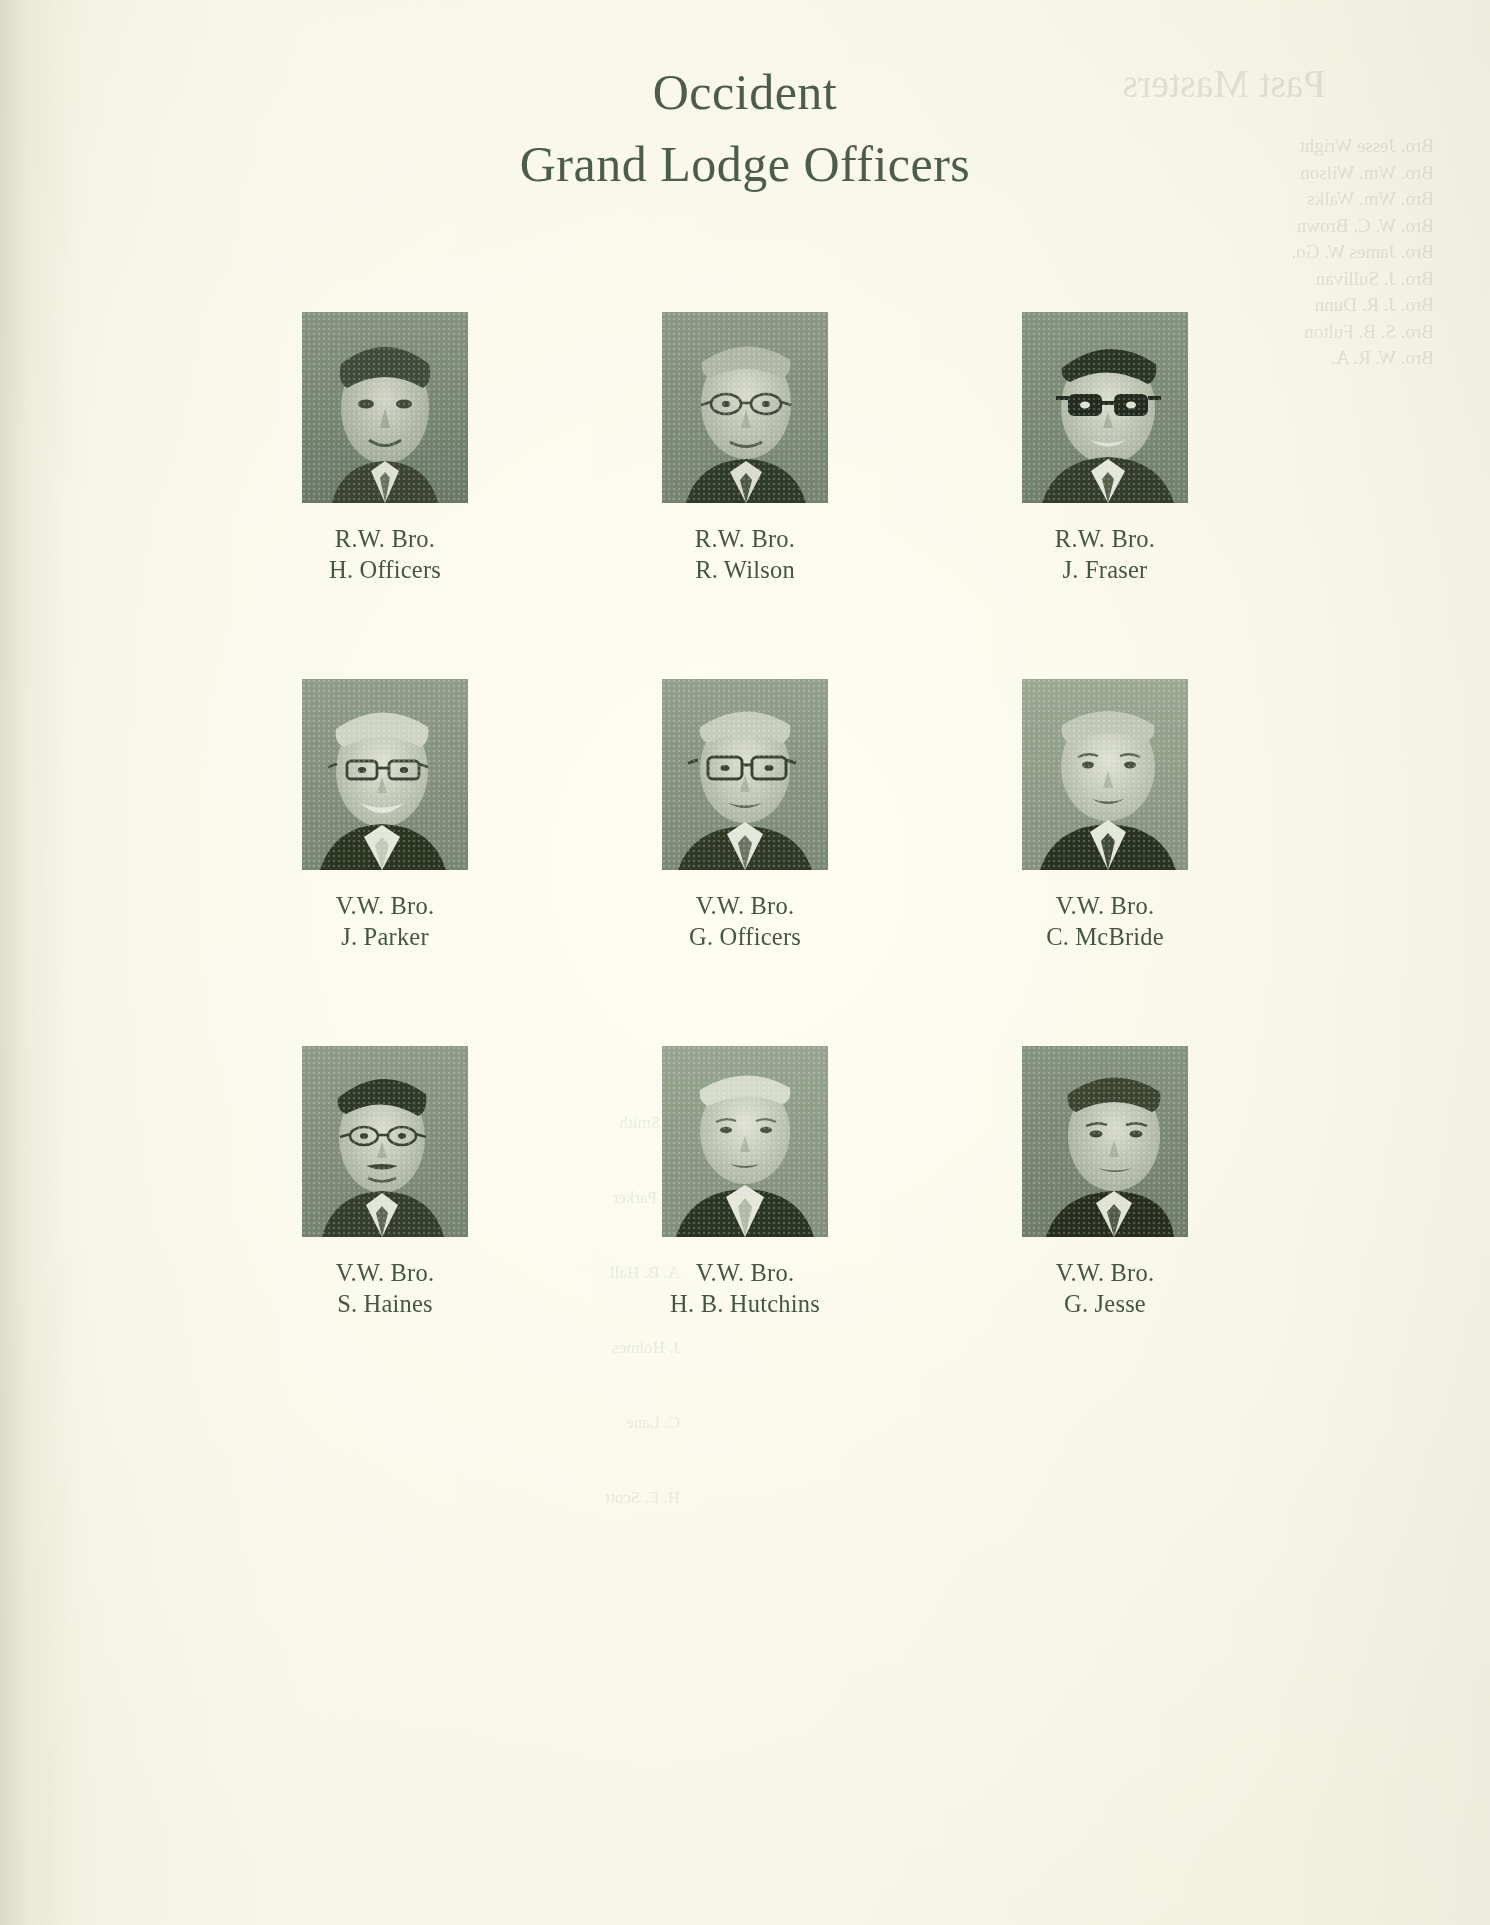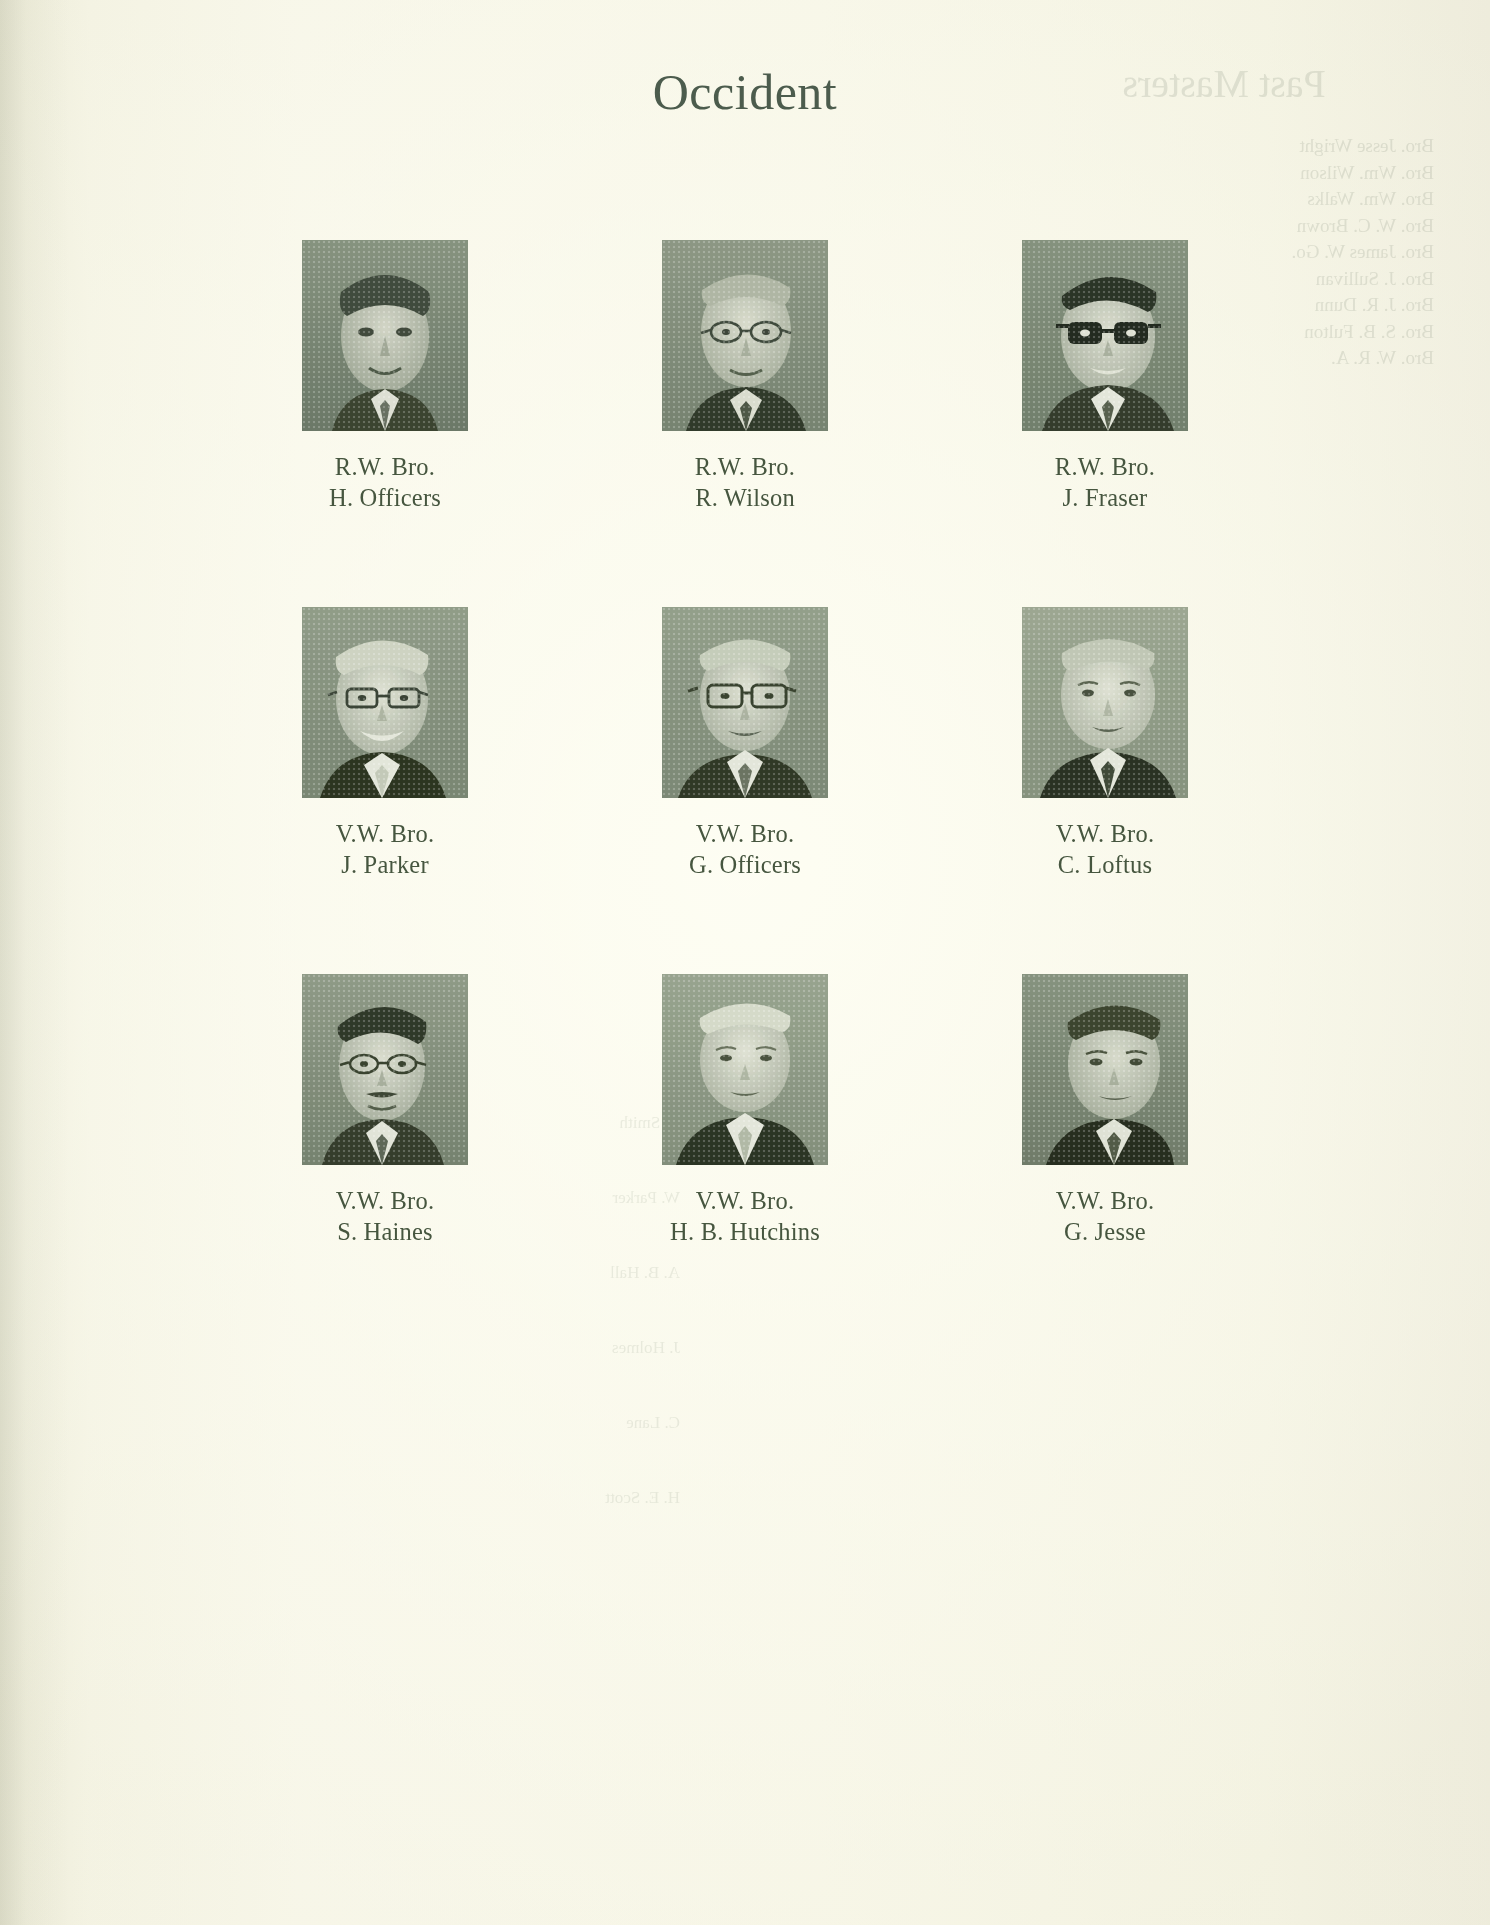--- a/index.html
+++ b/index.html
@@ -149,20 +149,21 @@
   <div>A. B. Hall</div>
   <div>J. Holmes</div>
   <div>C. Lane</div>
   <div>H. E. Scott</div>
 </div>
 
 <div class="content">
 
   <div class="title-block">
     <div class="t-line">Occident</div>
+    <div class="t-line">Grand Lodge Officers</div>
   </div>
 
   <div class="grid">
 
     <div class="cell">
       <div class="portrait">
         <svg viewBox="0 0 166 191" width="166" height="191" preserveAspectRatio="none">
           <defs>
             <linearGradient id="bg1" x1="0" y1="0" x2="0" y2="1">
               <stop offset="0" stop-color="#8e9b87"></stop>
@@ -377,21 +378,21 @@
           <path d="M70 120 q16 10 32 0 q-16 5 -32 0z" fill="#5f6856"></path>
           <path d="M18 191 q14 -44 68 -46 q54 2 68 46z" fill="#2a3122"></path>
           <path d="M86 141 l-18 12 l18 38 l18 -38z" fill="#eef0e4"></path>
           <path d="M86 154 l-7 8 l7 29 l7 -29z" fill="#414a38"></path>
           <rect width="166" height="191" fill="#4f5d49" opacity="0.08"></rect>
         </svg>
         <div class="halftone"></div>
       </div>
       <div class="caption">
         <span class="ln">V.W. Bro.</span>
-        <span class="ln">C. Loftus</span>
+        <span class="ln">C. McBride</span>
       </div>
     </div>
 
     <div class="cell">
       <div class="portrait">
         <svg viewBox="0 0 166 191" width="166" height="191" preserveAspectRatio="none">
           <defs>
             <linearGradient id="bg7" x1="0" y1="0" x2="0" y2="1">
               <stop offset="0" stop-color="#96a18d"></stop>
                 <stop offset="1" stop-color="#7a8773"></stop>

